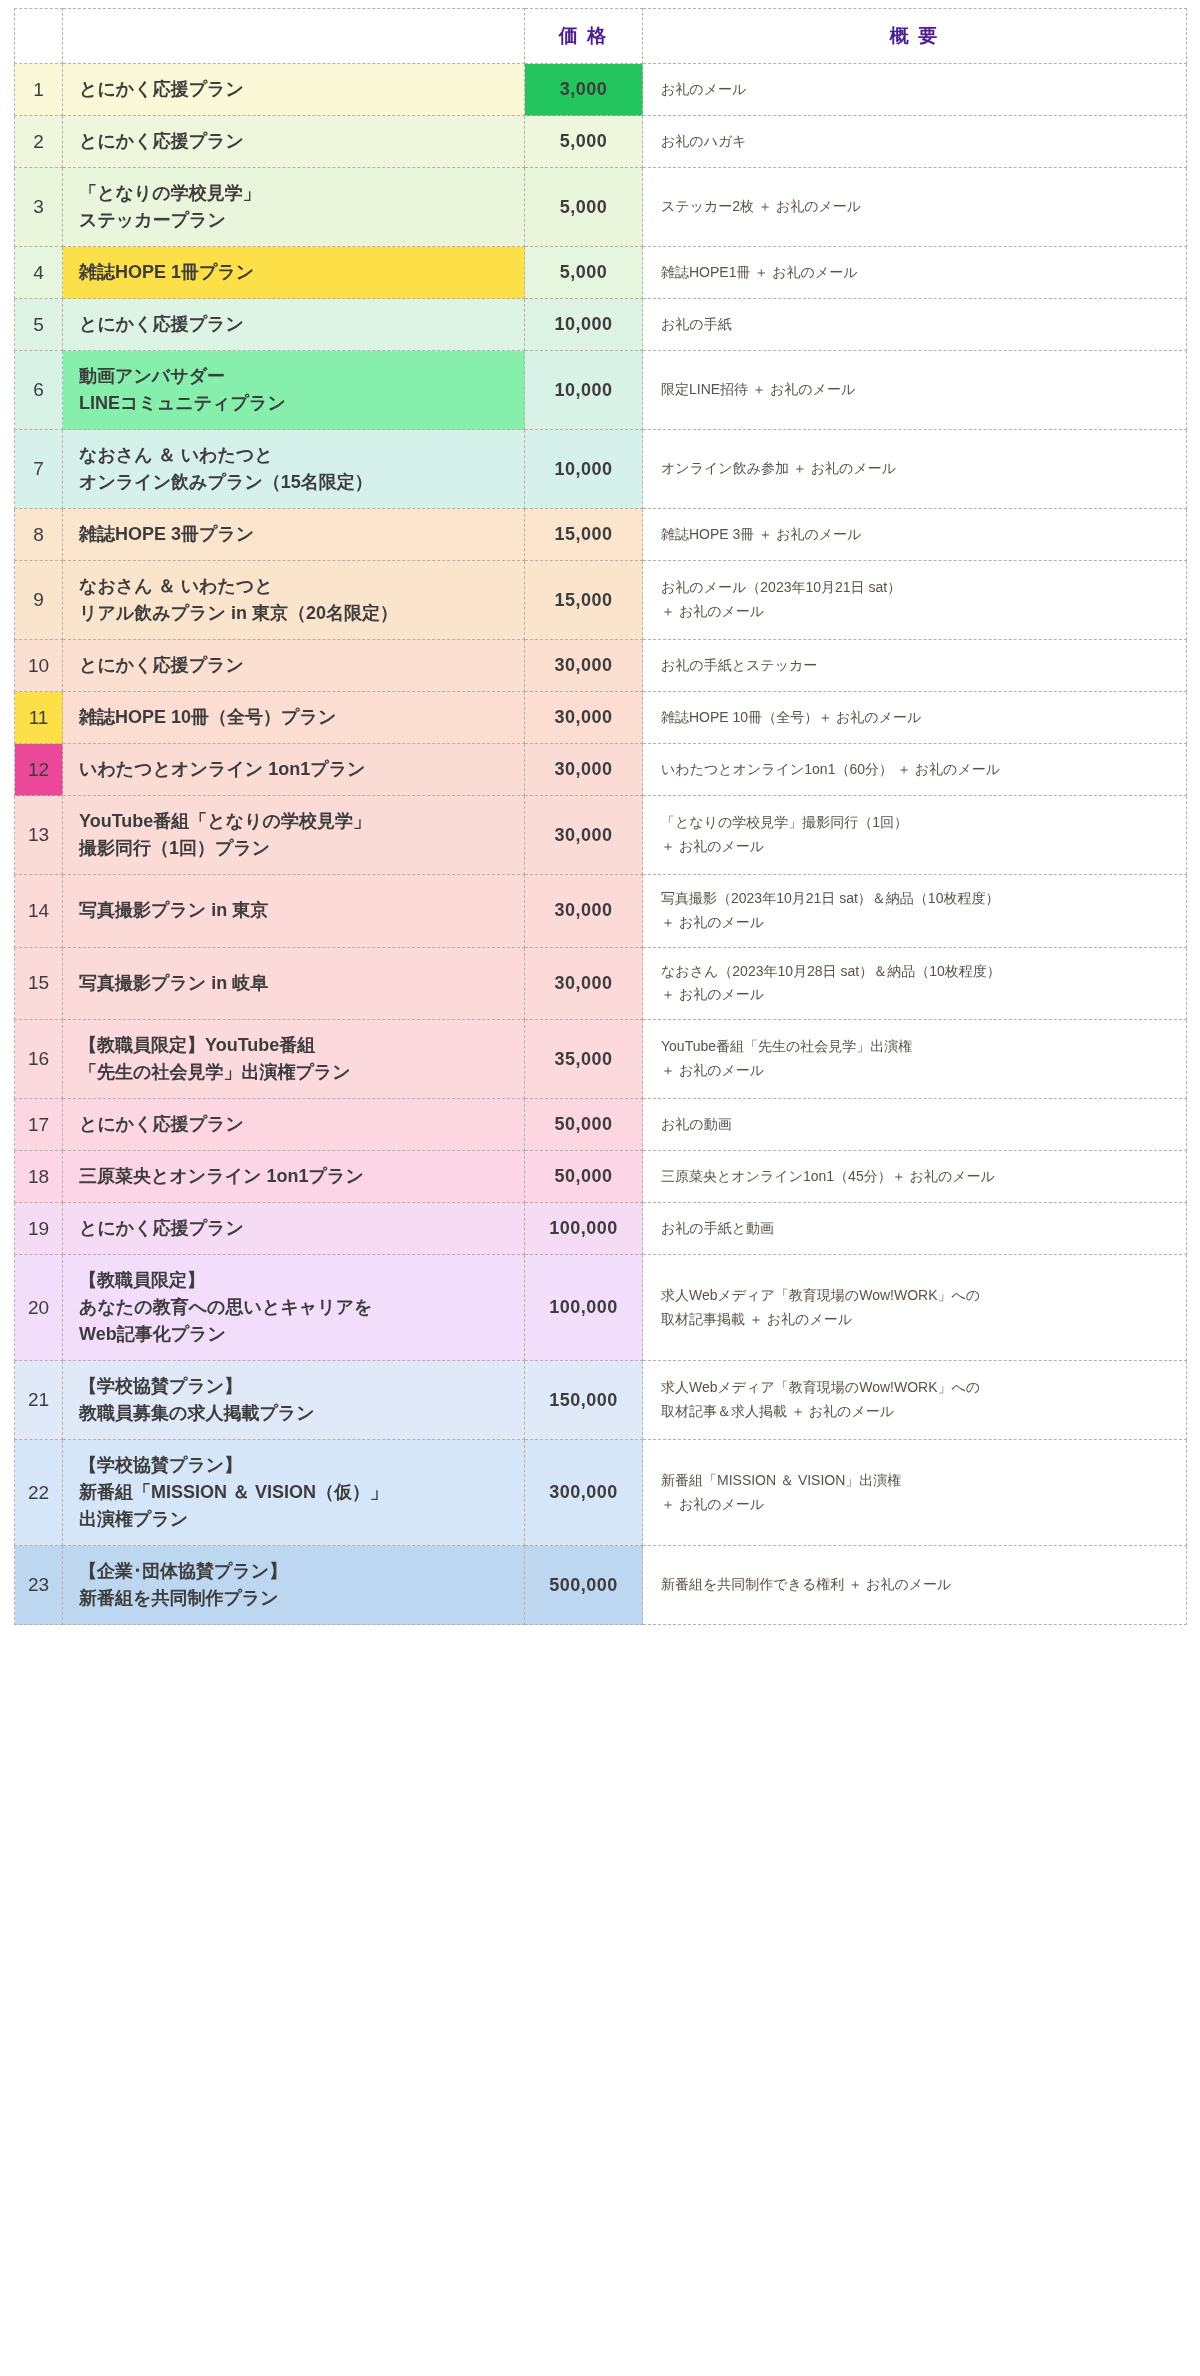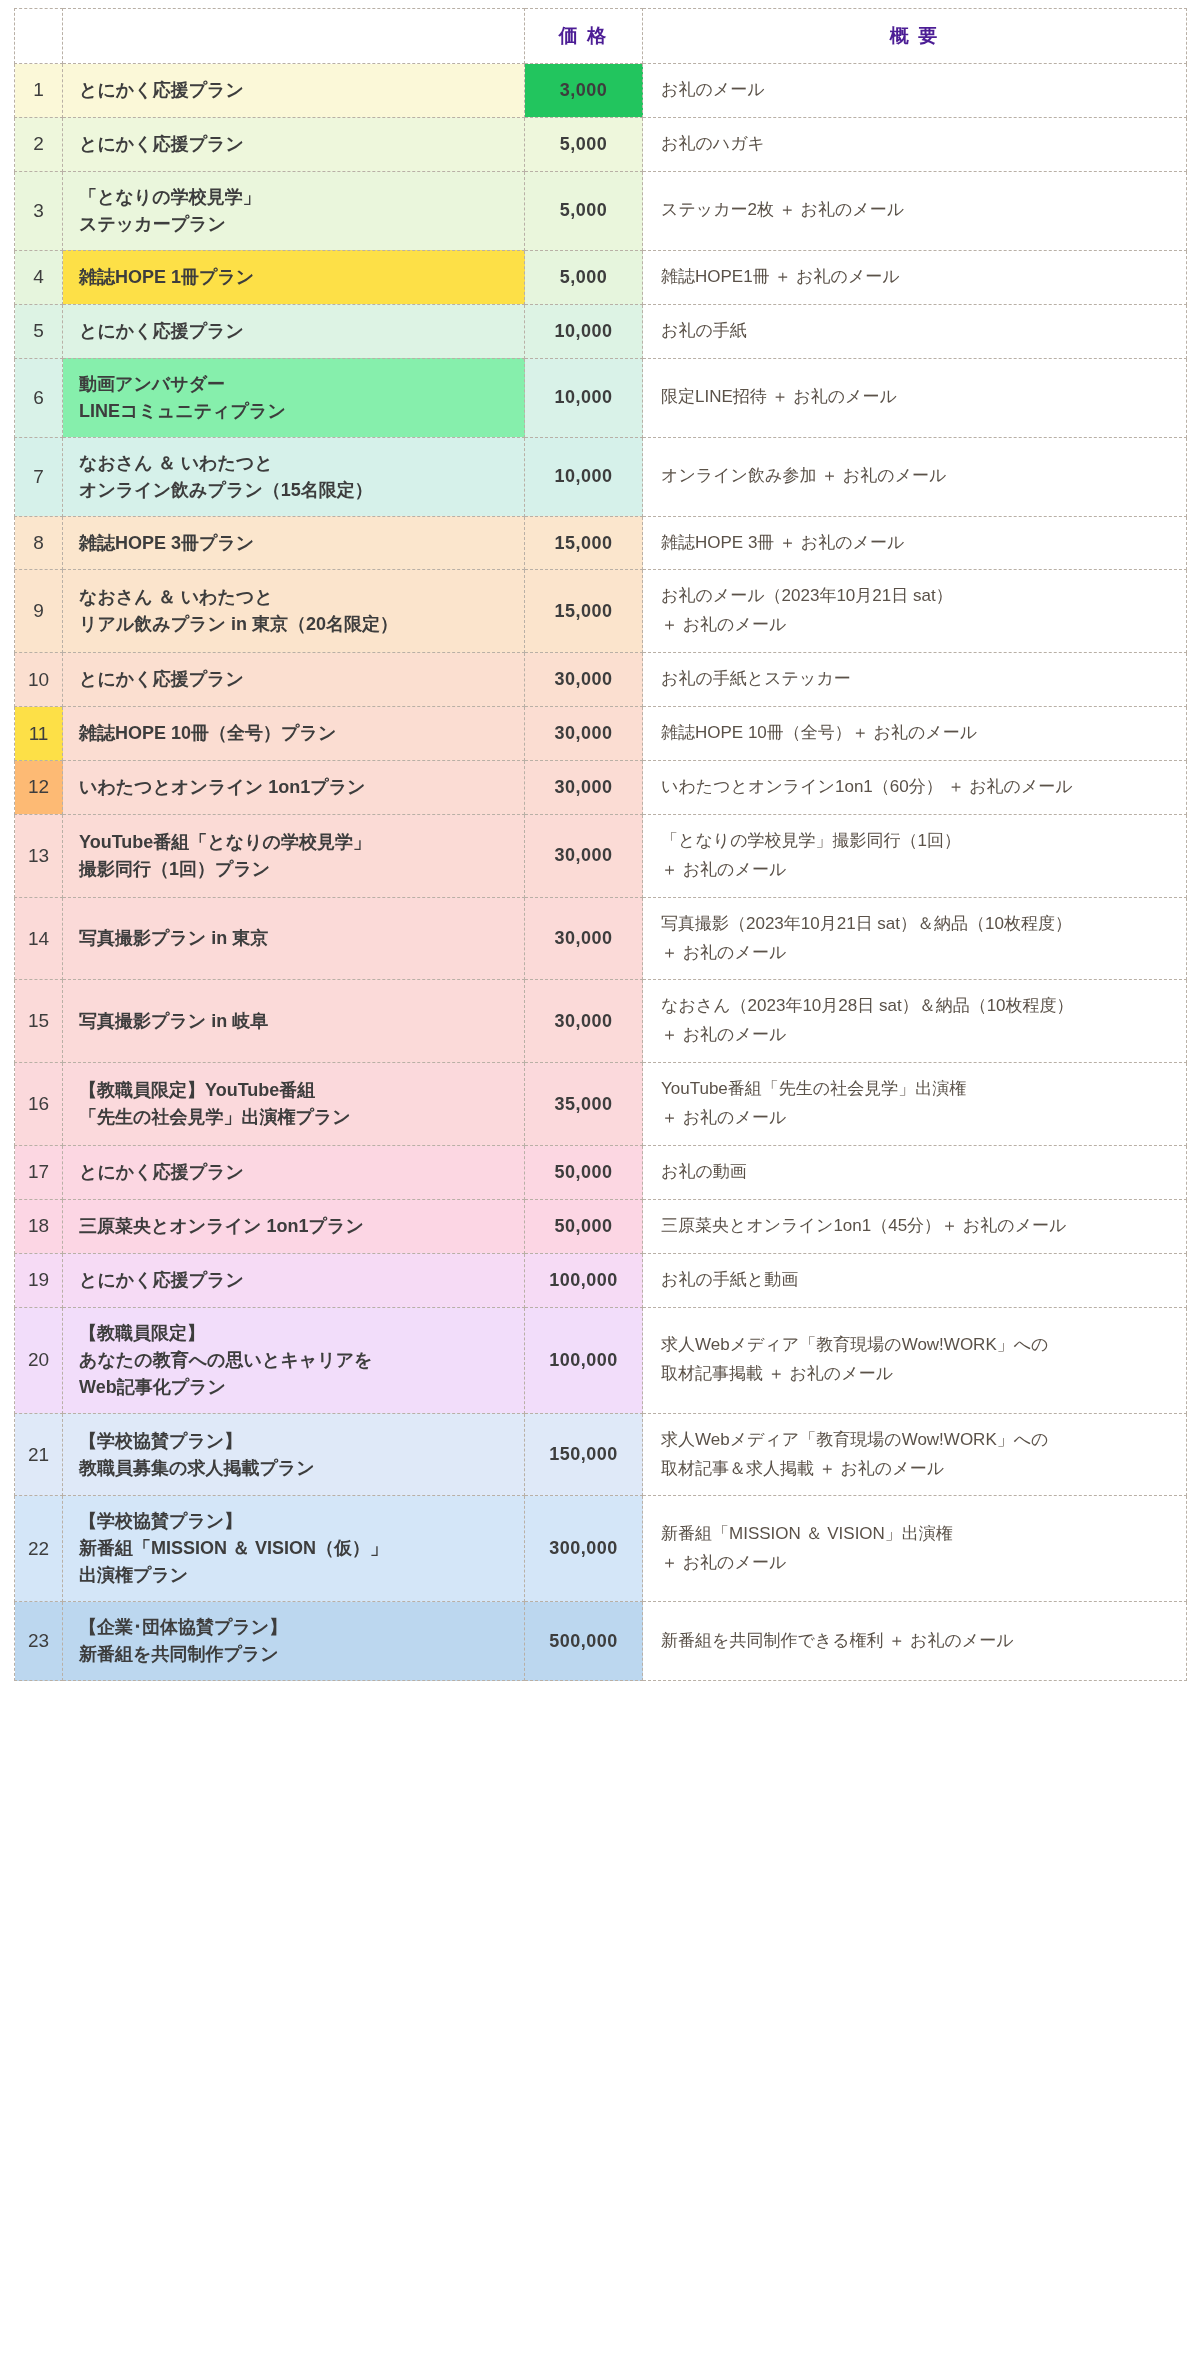--- a/index.html
+++ b/index.html
@@ -60,21 +60,21 @@
   }
   tbody td.price {
     text-align: center;
     font-size: 18px;
     font-weight: bold;
     color: #3d3d3d;
     letter-spacing: .5px;
   }
   tbody td.desc {
     padding: 12px 12px 12px 18px;
-    font-size: 17px;
+    font-size: 14px;
     line-height: 1.7;
     color: #5a5148;
     background: #ffffff;
     text-align: left;
   }
   .nowrapline { display: block; white-space: pre; }
 </style>
 </head>
 <body>
 
@@ -170,21 +170,21 @@
           <td class="price" style="background: rgb(251, 223, 208);">30,000</td>
           <td class="desc">お礼の手紙とステッカー</td>
         </tr>
         <tr>
           <td class="no" style="background: #fde047;">11</td>
           <td class="name" style="background: rgb(251, 221, 210);">雑誌HOPE 10冊（全号）プラン</td>
           <td class="price" style="background: rgb(251, 221, 210);">30,000</td>
           <td class="desc">雑誌HOPE 10冊（全号）＋ お礼のメール</td>
         </tr>
         <tr>
-          <td class="no" style="background: #fdba74;">12</td>
+          <td class="no" style="background: #ec4899;">12</td>
           <td class="name" style="background: rgb(251, 220, 212);">いわたつとオンライン 1on1プラン</td>
           <td class="price" style="background: rgb(251, 220, 212);">30,000</td>
           <td class="desc">いわたつとオンライン1on1（60分） ＋ お礼のメール</td>
         </tr>
         <tr>
           <td class="no" style="background: rgb(251, 219, 214);">13</td>
           <td class="name" style="background: rgb(251, 219, 214);">
             <span class="nowrapline">YouTube番組「となりの学校見学」</span>
             <span class="nowrapline">撮影同行（1回）プラン</span>
           </td>

